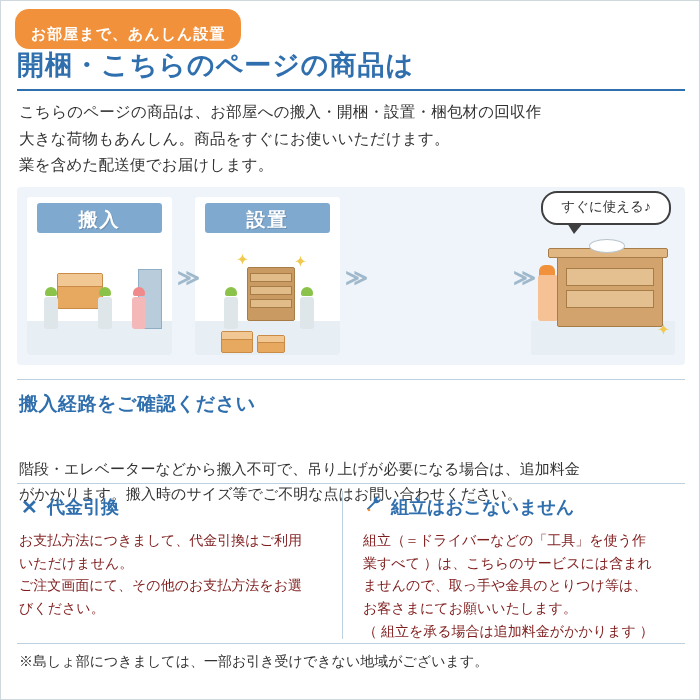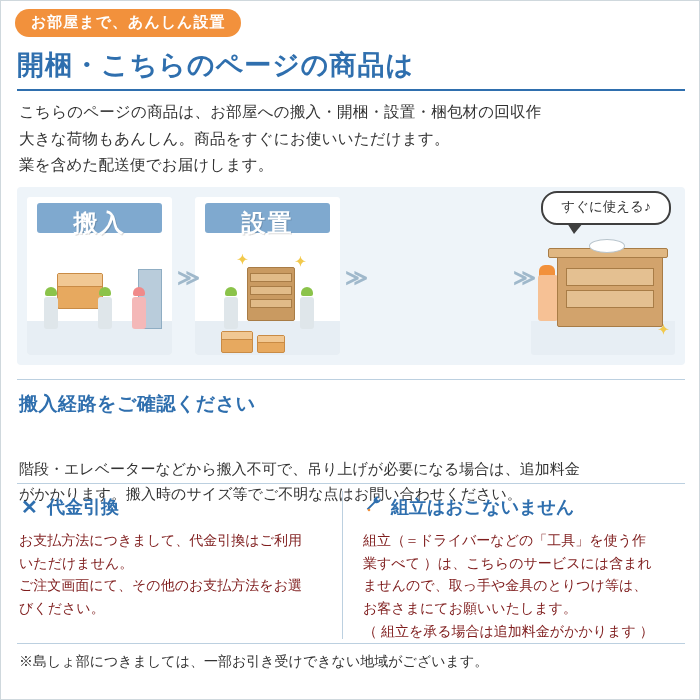--- a/index.html
+++ b/index.html
@@ -26,21 +26,21 @@
   
   .badge {
     position: absolute;
     left: 14px;
     top: 8px;
     background: #f2913c;
     color: #ffffff;
     font-size: 15px;
     font-weight: bold;
     letter-spacing: 1px;
-    padding: 5px 16px 6px 16px;
+    padding: 17px 16px 6px 16px;
     border-radius: 14px;
     line-height: 1.1;
   }
 
   
   .main-heading {
     position: absolute;
     left: 16px;
     top: 46px;
     font-size: 27px;
@@ -95,21 +95,21 @@
     left: 514px;
     width: 144px;
     background: transparent;
   }
   .step-title {
     position: absolute;
     top: 10px;
     left: 0;
     width: 100%;
     text-align: center;
-    font-size: 24px;
+    font-size: 19px;
     font-weight: bold;
     color: #ffffff;
     letter-spacing: 2px;
     text-shadow: 1px 1px 0 rgba(0,0,0,0.15);
     z-index: 4;
   }
   .title-plate {
     position: absolute;
     top: 6px;
     left: 10px;

